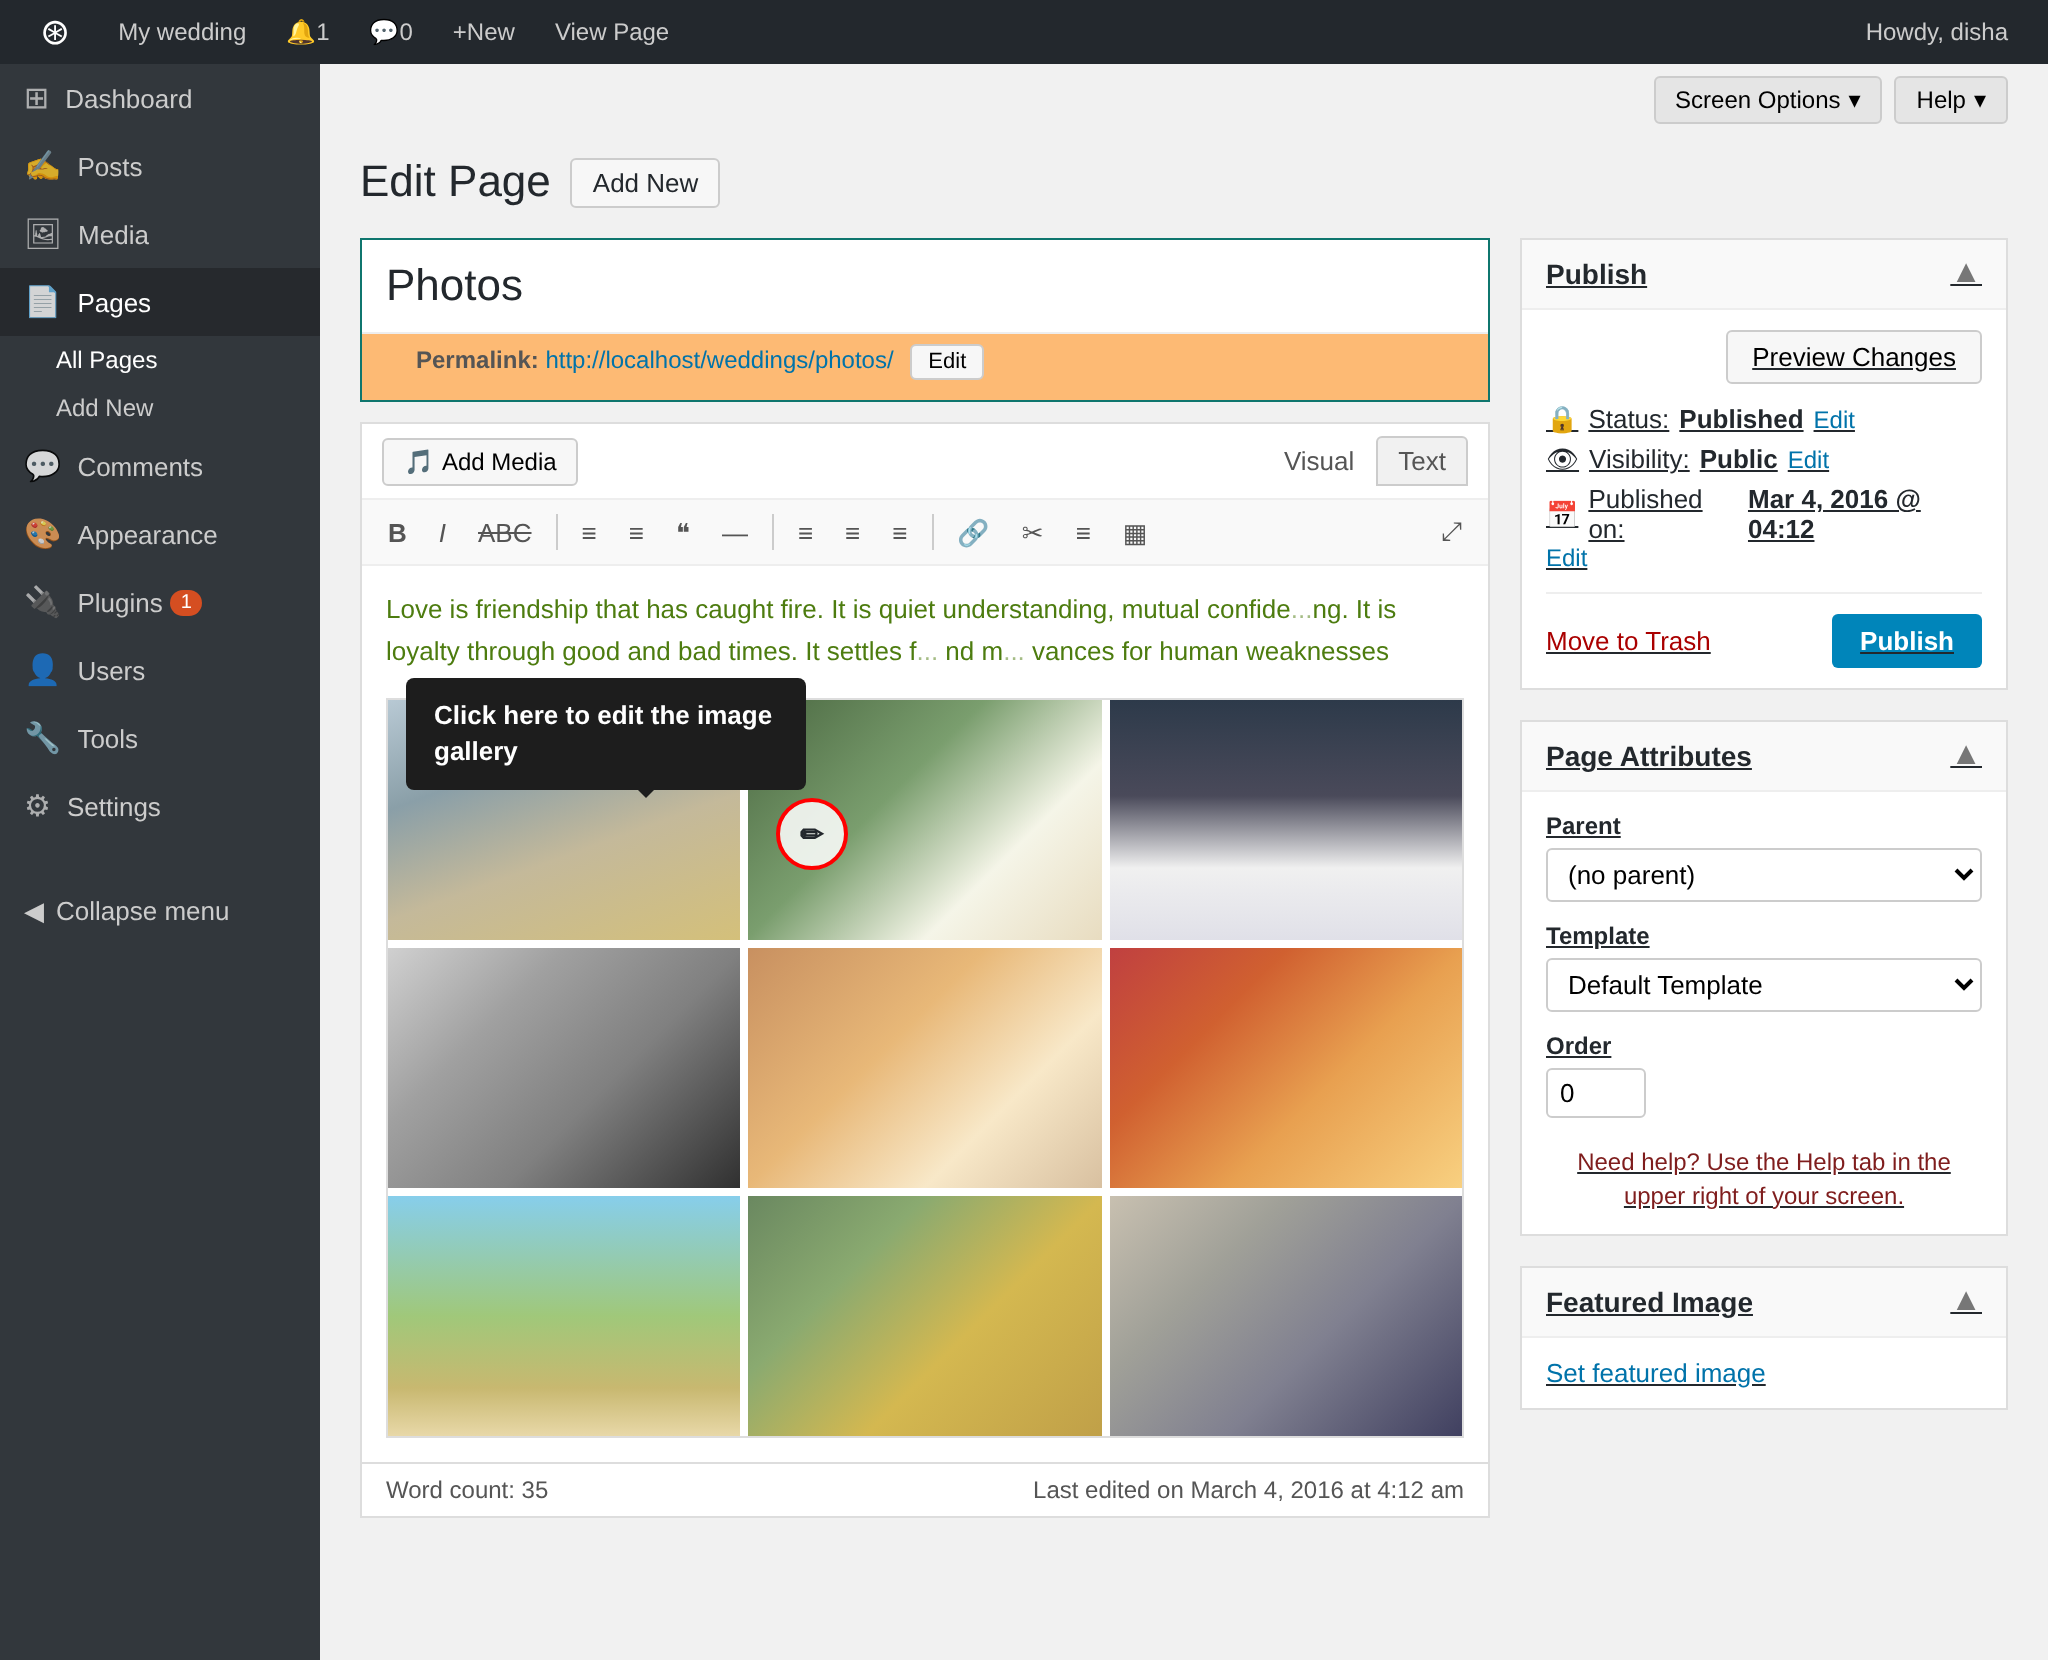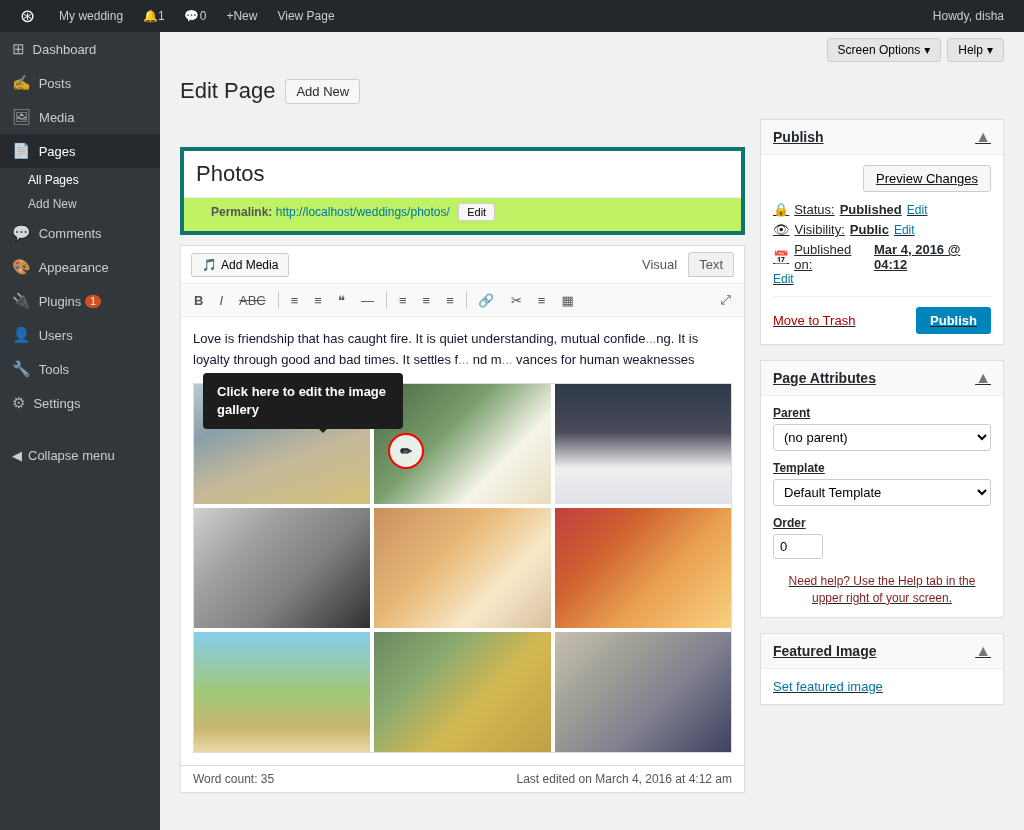--- a/index.html
+++ b/index.html
@@ -132,24 +132,23 @@
     }
 
     
     .editor-area {
       flex: 1;
       min-width: 0;
     }
 
     
     .post-title-wrap {
-      background: #bef264;
-      border: 4px solid #0f766e;
+      background: #fdba74;
+      border: 1px solid #0f766e;
       margin-bottom: 10px;
-      margin-top: 28px;
     }
     .post-title-input {
       width: 100%;
       font-size: 22px;
       padding: 10px 12px;
       border: none;
       outline: none;
       color: #23282d;
     }
     .permalink-row {
@@ -233,21 +232,21 @@
 
     
     .editor-content {
       padding: 12px;
       min-height: 120px;
       position: relative;
     }
     .editor-text {
       font-size: 13px;
       line-height: 1.6;
-      color: #0f172a;
+      color: #4d7c0f;
       margin-bottom: 12px;
     }
 
     
     .gallery-container {
       position: relative;
       font-weight: bold;
     }
     .gallery-tooltip {
       position: absolute;

